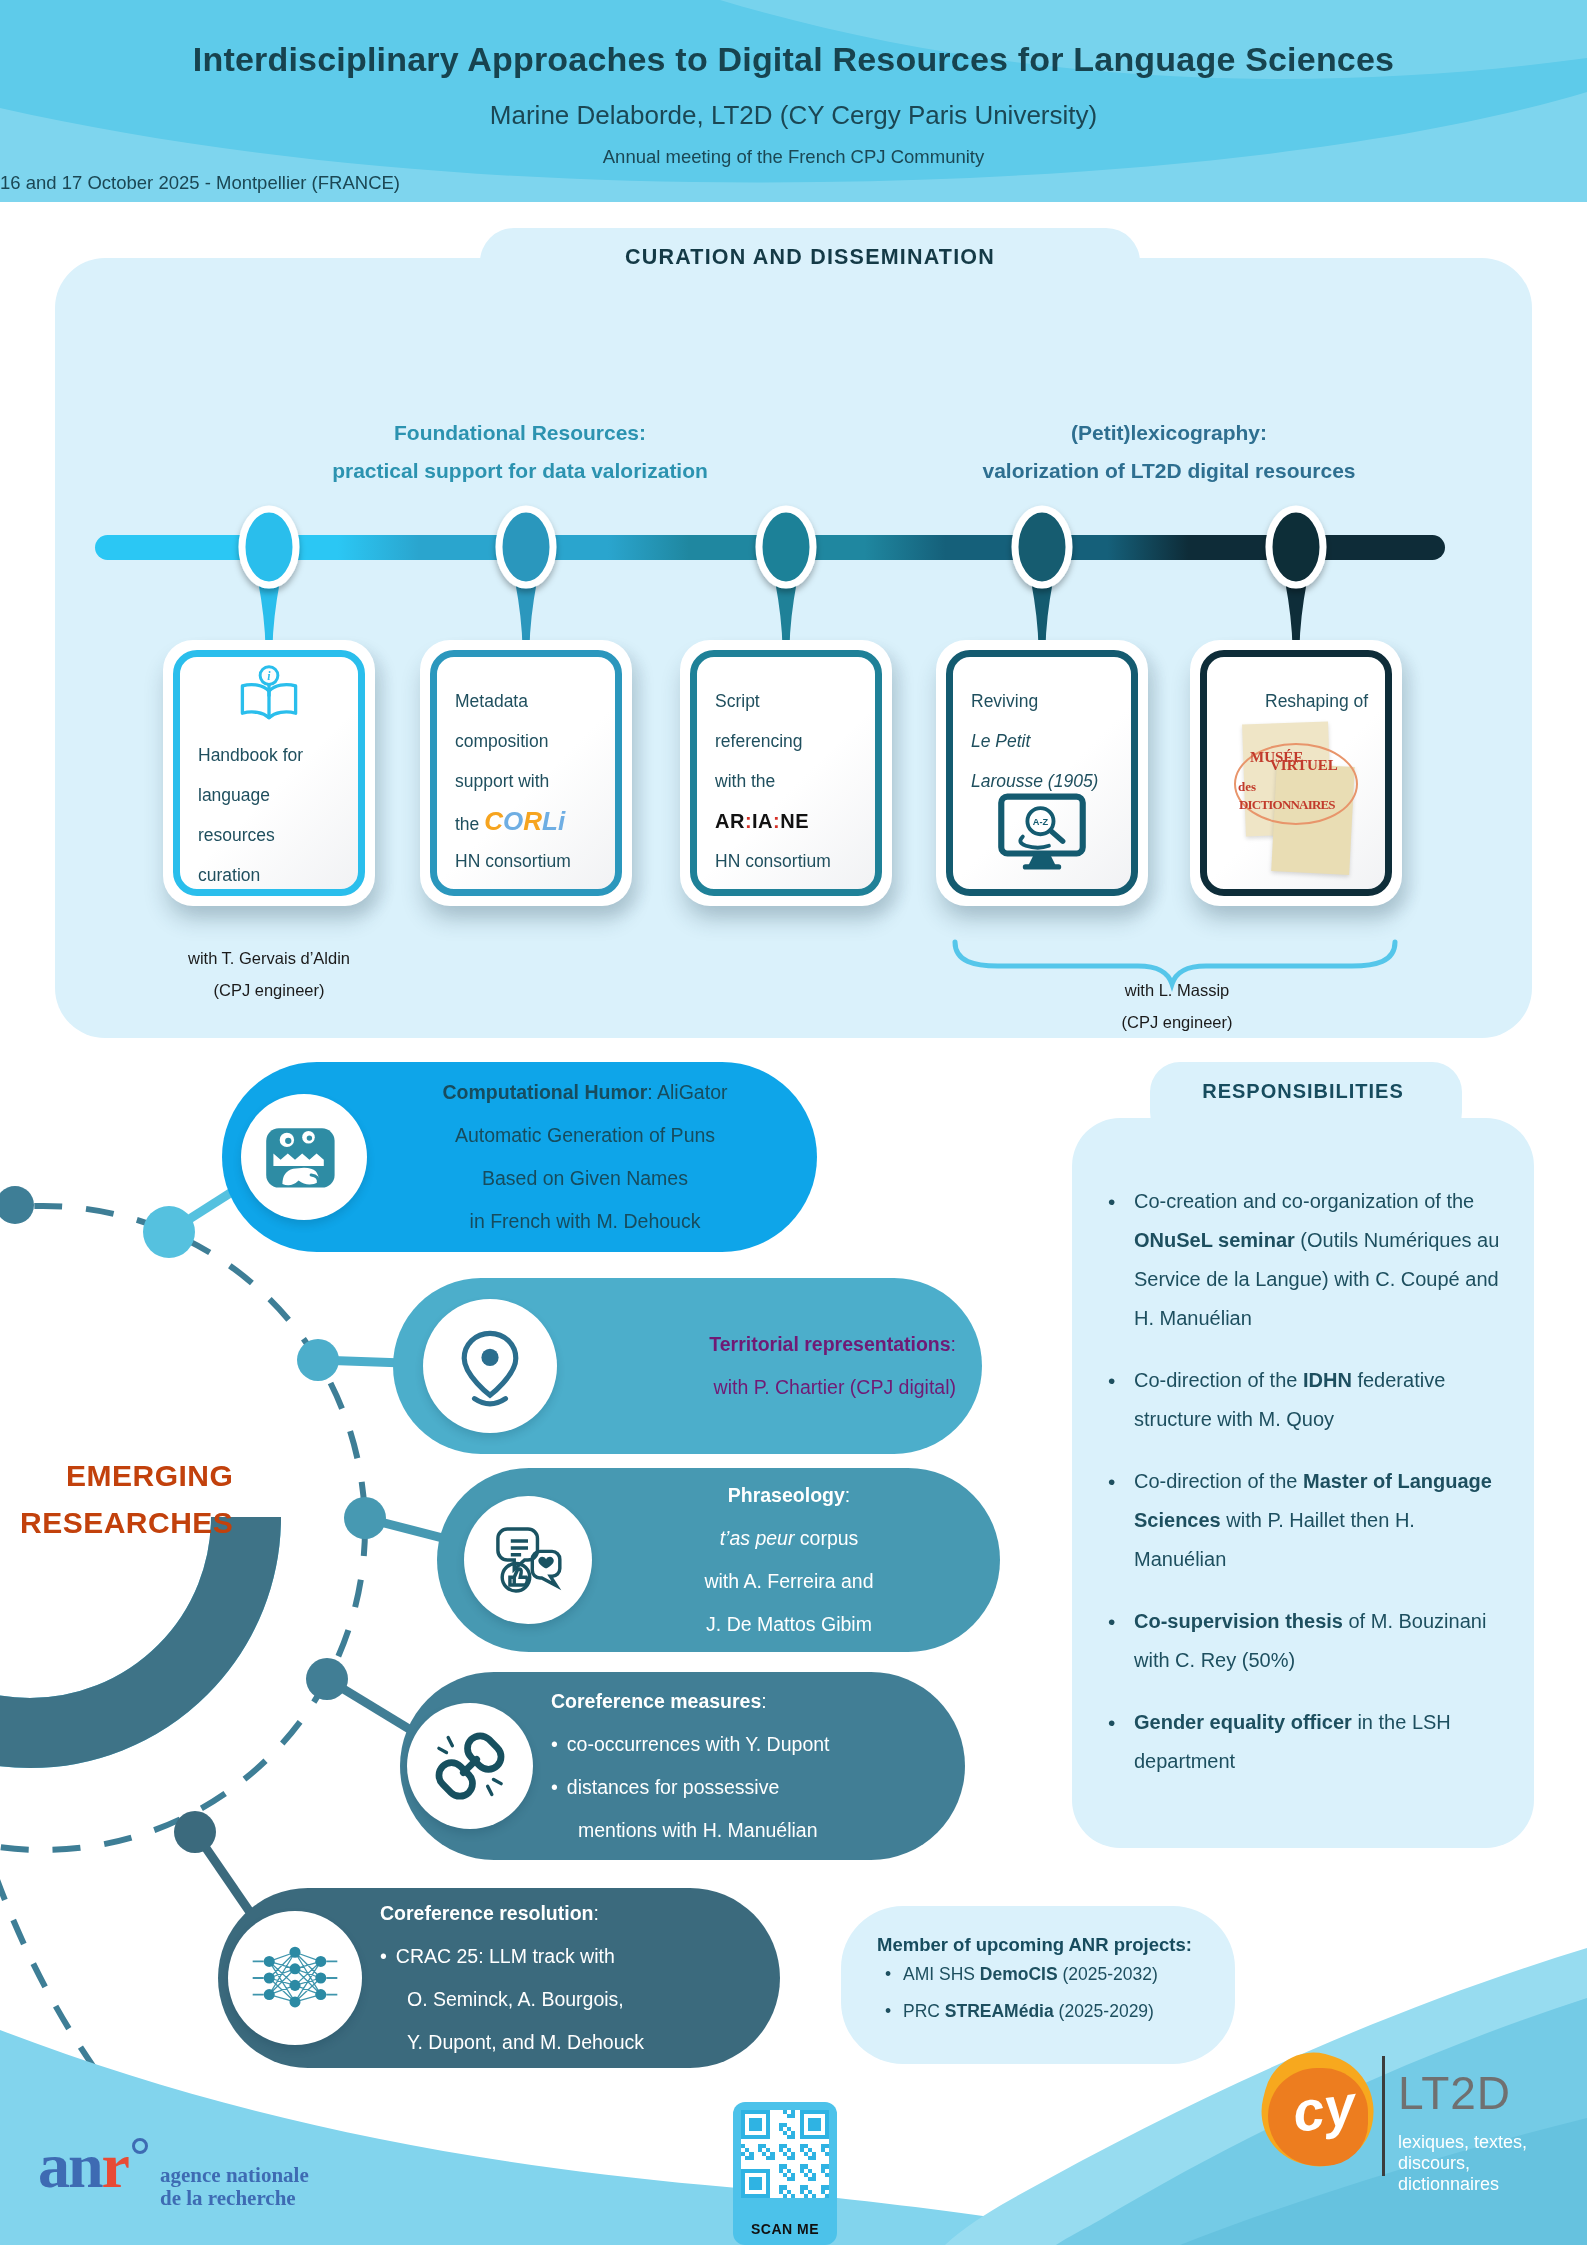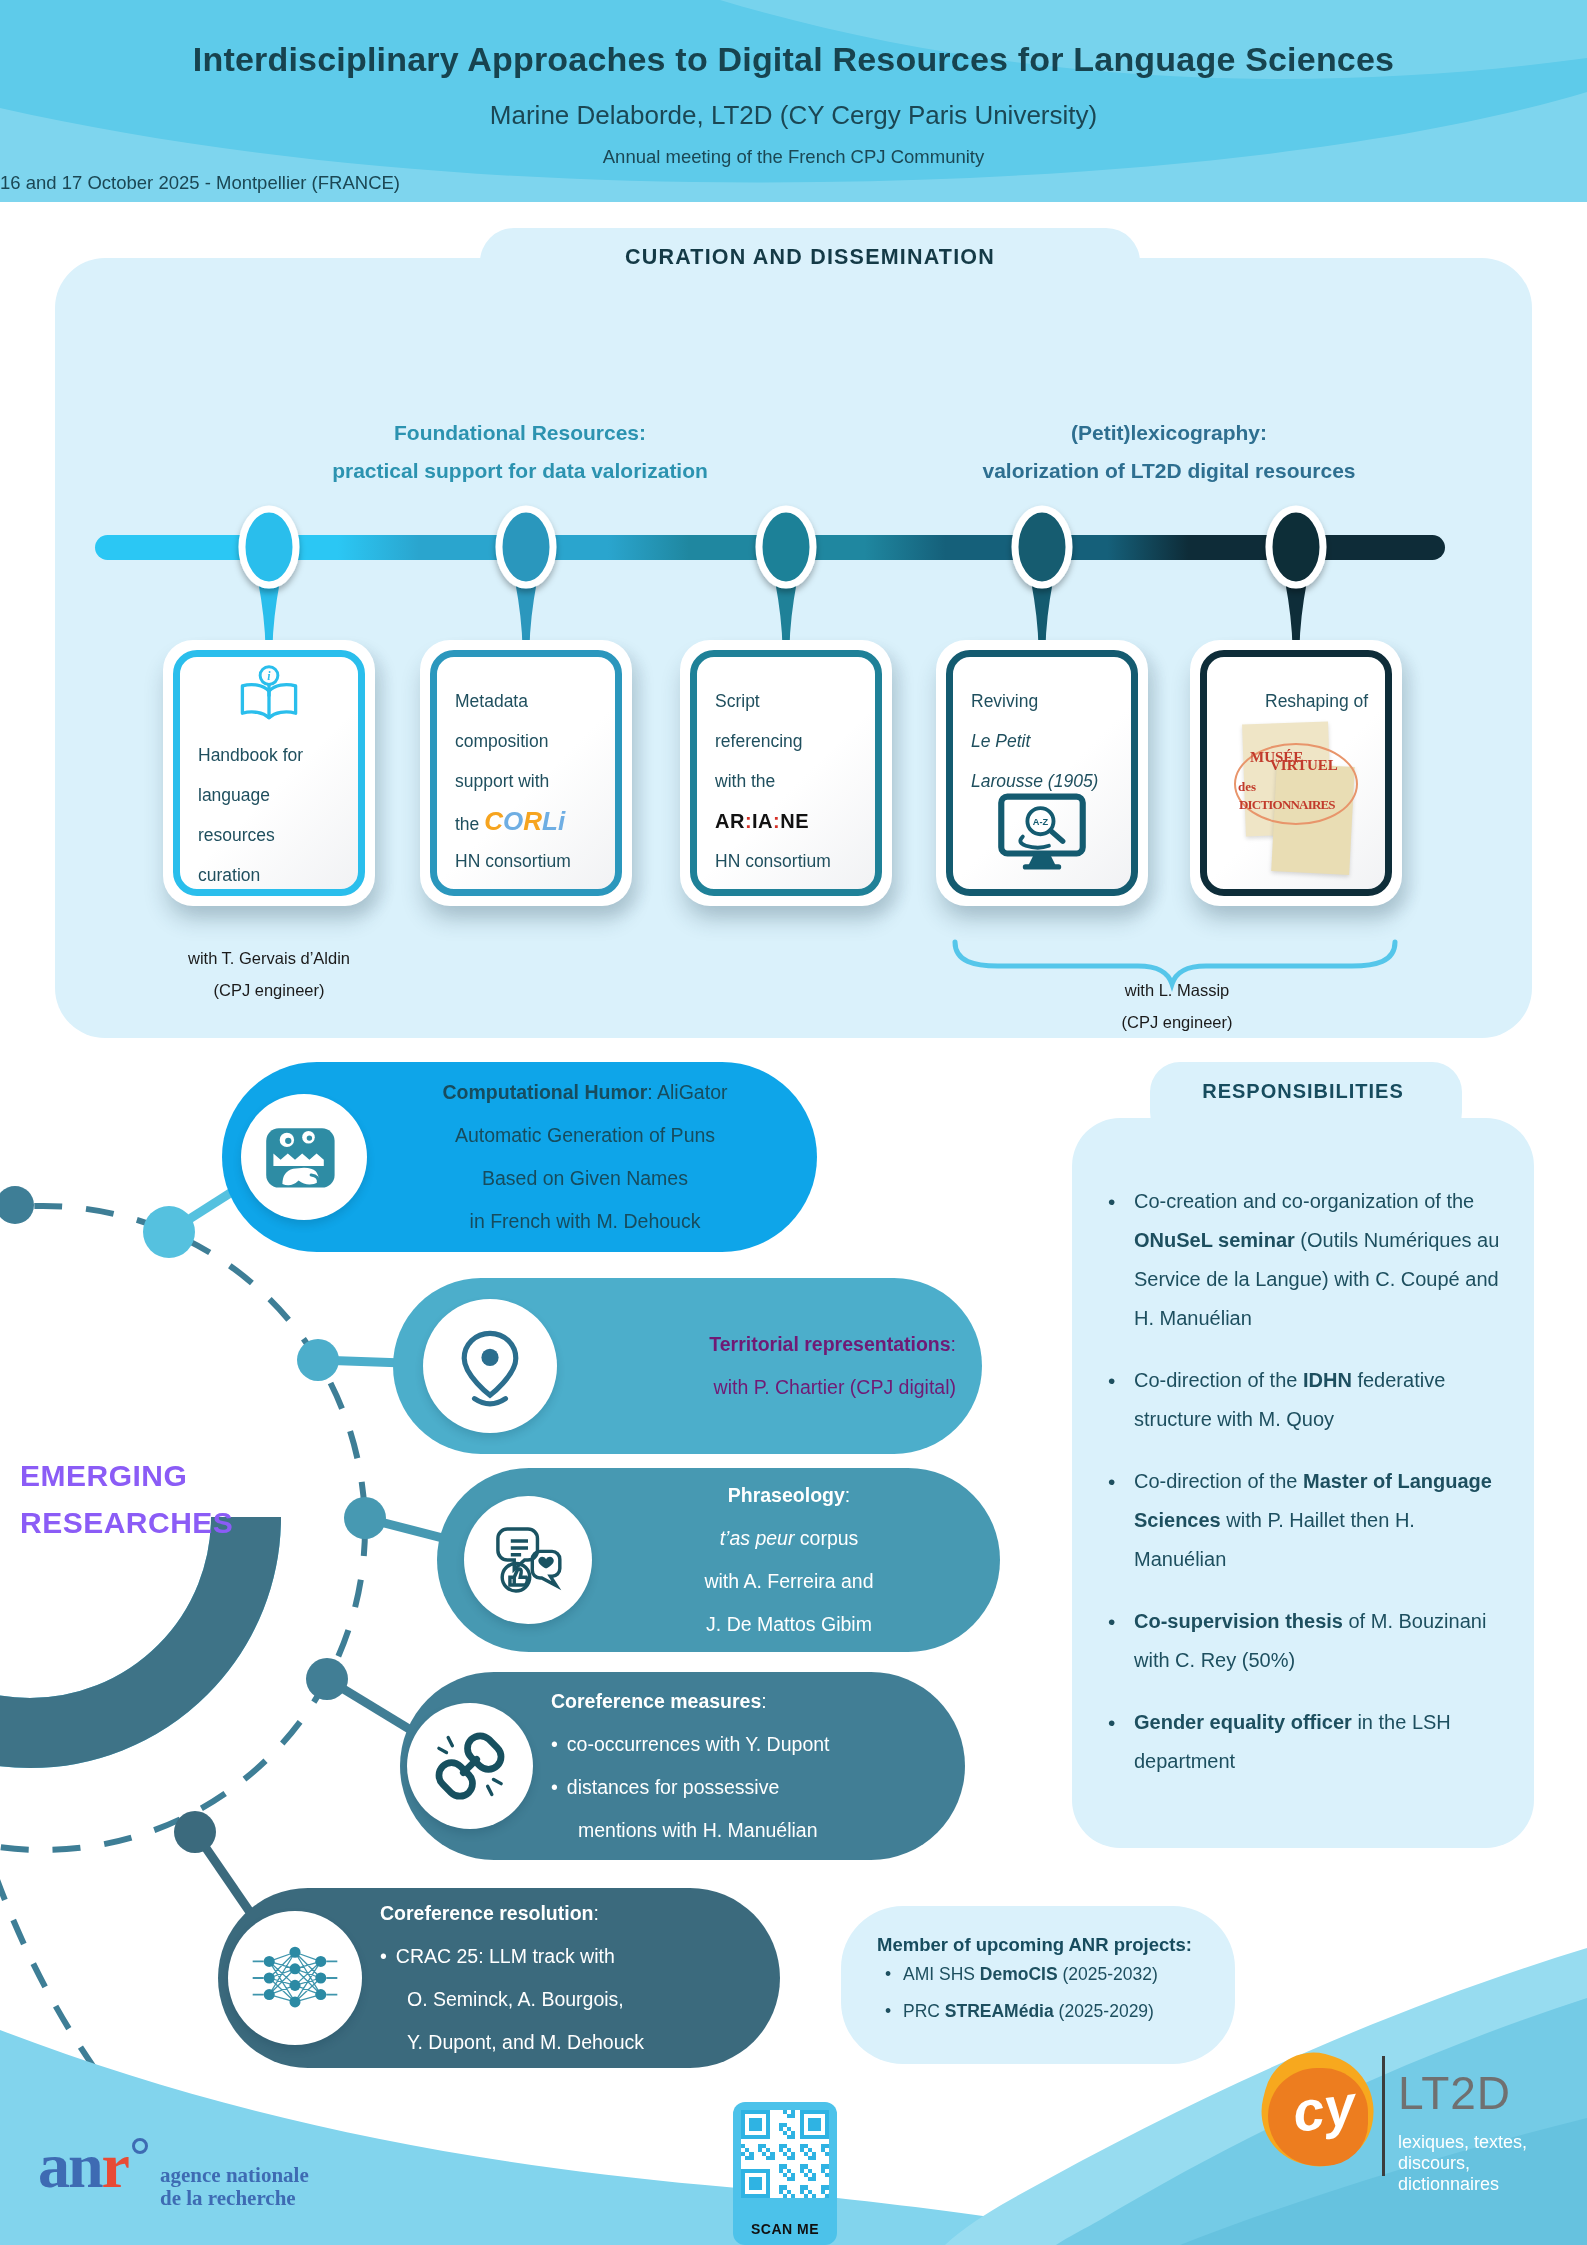--- a/index.html
+++ b/index.html
@@ -44,21 +44,21 @@
   .musee .m0{left:16px;top:14px;font-size:15px;margin-top:12px;}
   .musee .m1{left:36px;top:34px;font-size:15px;}
   .musee .m2{left:4px;top:56px;font-size:13px;}
   .musee .m3{left:5px;top:74px;font-size:13px;letter-spacing:-0.8px;}
 
   .note{position:absolute;width:330px;text-align:center;font-size:16.5px;line-height:32px;color:#1b1b1b;}
   .nleft{left:104px;top:942px;}
   .nright{left:1012px;top:974px;}
 
   
-  .em-head{position:absolute;left:20px;top:1452px;font-size:30px;font-weight:700;letter-spacing:.5px;line-height:47px;color:#8b5cf6;}
+  .em-head{position:absolute;left:20px;top:1452px;font-size:30px;font-weight:700;letter-spacing:.5px;line-height:47px;color:#c2410c;text-align:right;}
   .bubble{position:absolute;border-radius:200px;}
   .bubble-icon{position:absolute;background:#fff;border-radius:50%;box-shadow:0 5px 9px rgba(0,40,60,.15);display:flex;align-items:center;justify-content:center;}
   .bubble-text{position:relative;height:100%;display:flex;flex-direction:column;justify-content:center;font-size:19.5px;line-height:43px;}
   .bubble-text .bl{white-space:nowrap;}
   .bl .marker{margin-right:9px;}
   .bl.indent{padding-left:27px;}
 
   
   .resp-tab{position:absolute;left:1150px;top:1062px;width:312px;height:80px;background:#daf1fb;border-radius:30px;}
   .resp-panel{position:absolute;left:1072px;top:1118px;width:462px;height:730px;background:#daf1fb;border-radius:48px;}

